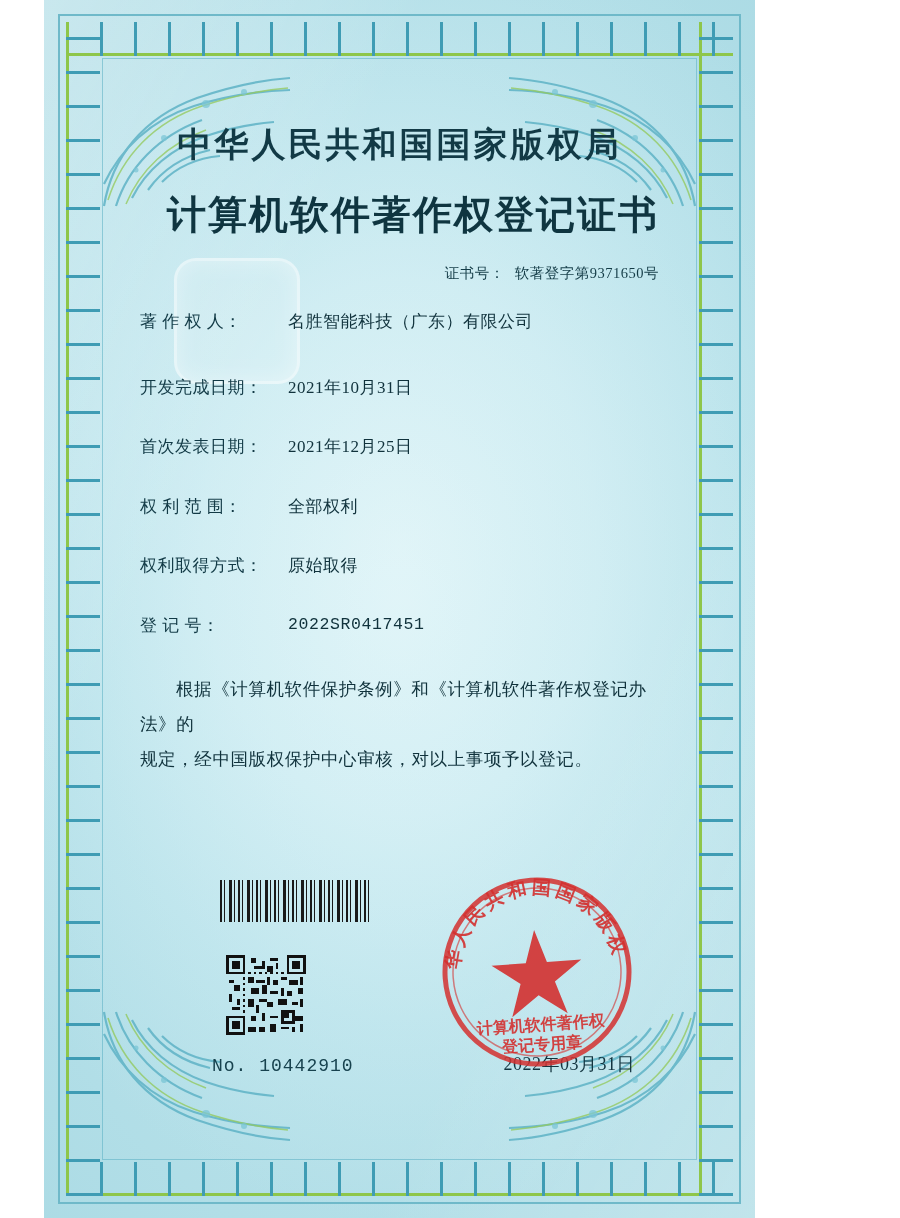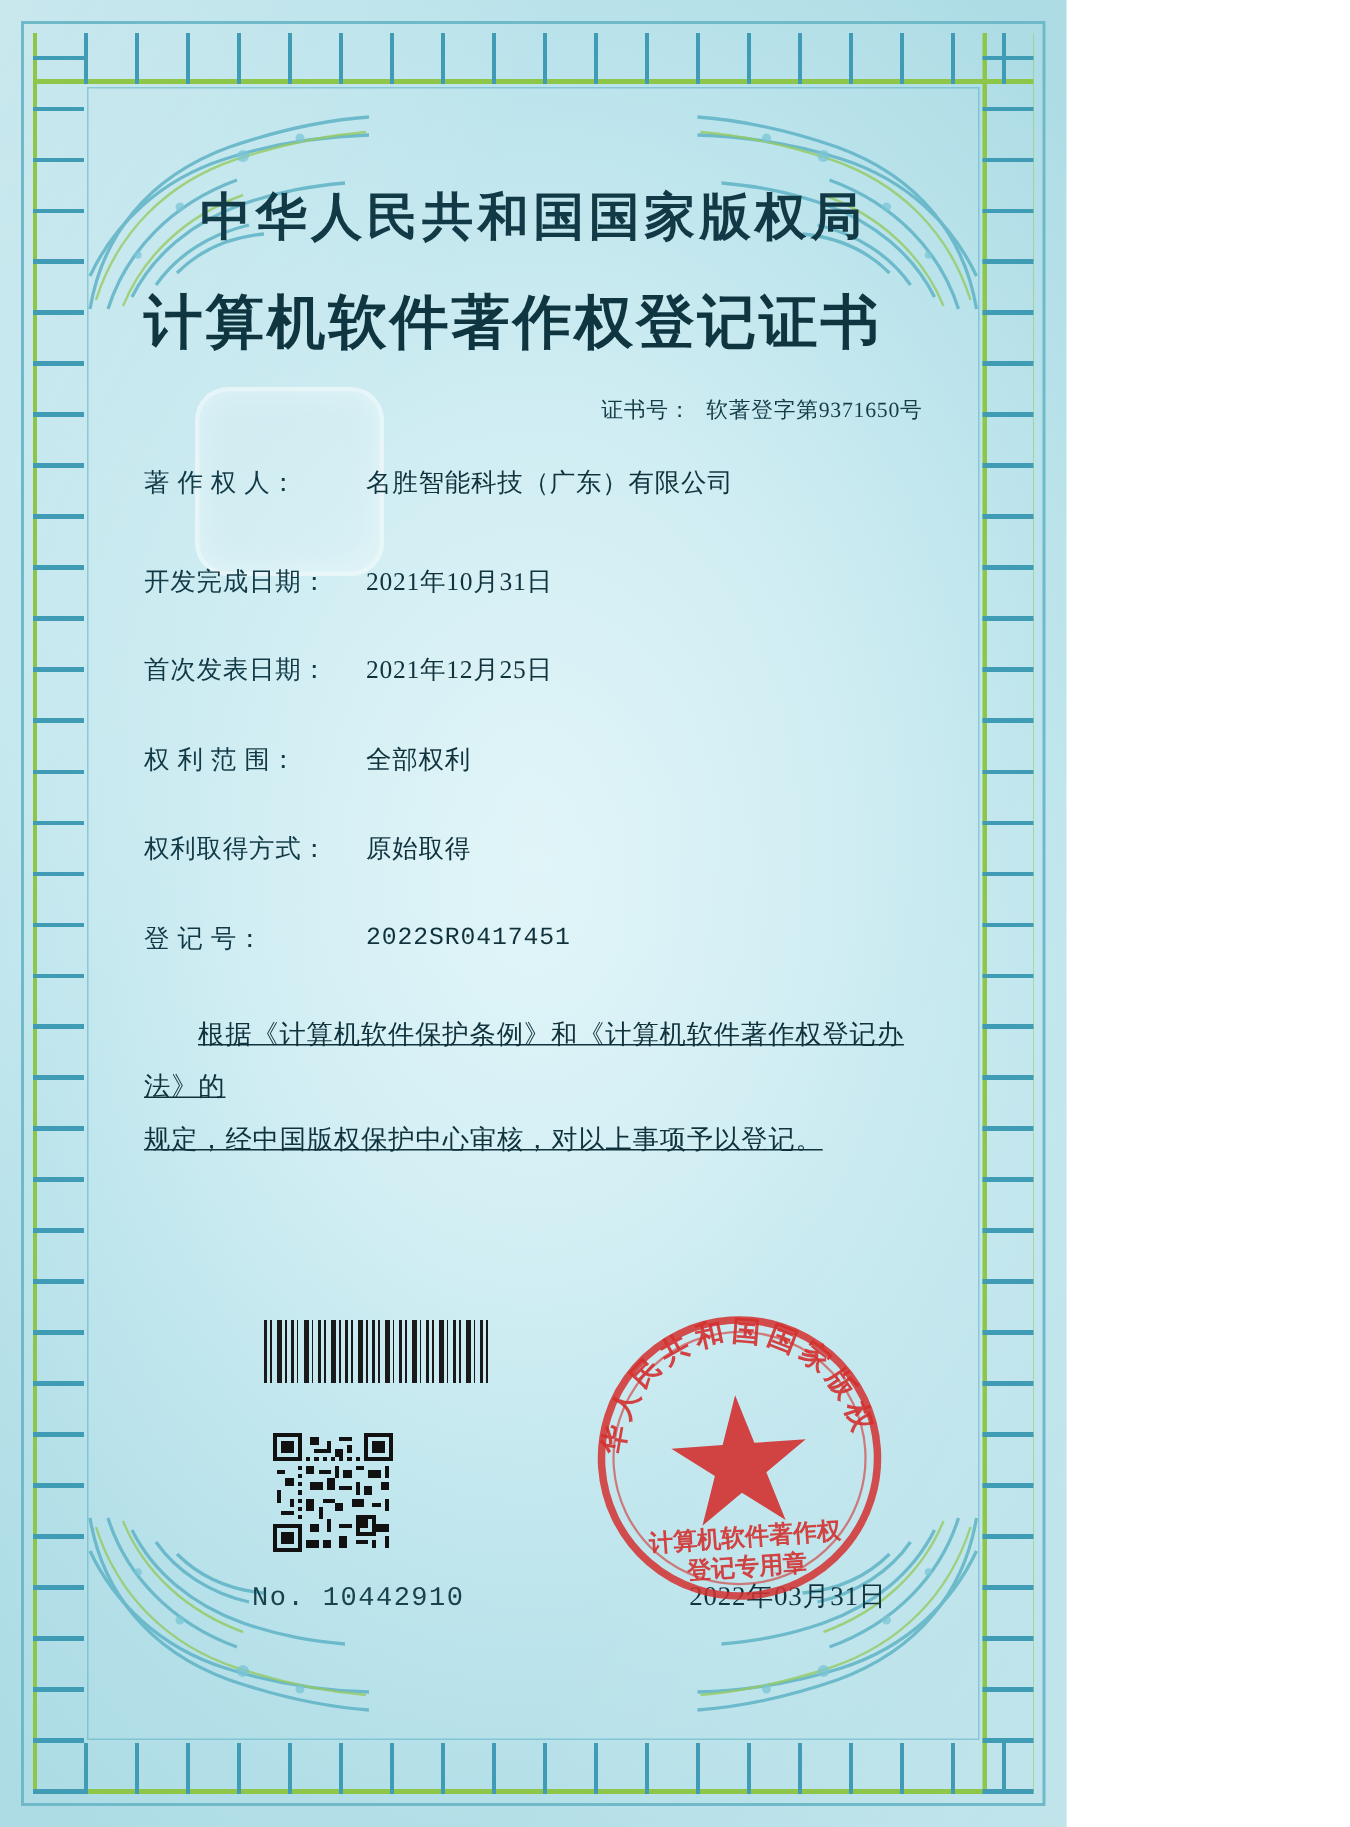--- a/index.html
+++ b/index.html
@@ -11,20 +11,21 @@
     font-family: "Liberation Serif", "DejaVu Serif", serif;
   }
 
   .certificate {
     position: relative;
     width: 711px;
     height: 1218px;
     overflow: hidden;
     background:
       radial-gradient(ellipse 70% 55% at 50% 45%, #d8f2f6 0%, #cdeef4 40%, #bde7ef 70%, #b2e1ea 100%);
+    margin-left: 44px;
   }
 
   
   .paper-texture {
     position: absolute;
     inset: 0;
     background:
       linear-gradient(115deg, rgba(255,255,255,0.35) 0%, rgba(255,255,255,0) 30%, rgba(255,255,255,0) 70%, rgba(255,255,255,0.25) 100%),
       radial-gradient(ellipse 90% 80% at 50% 50%, rgba(255,255,255,0.25) 0%, rgba(120,180,195,0.18) 100%);
     pointer-events: none;
@@ -116,21 +117,21 @@
     text-align: center;
     font-size: 34px;
     letter-spacing: 3px;
     font-weight: 700;
     color: #123a46;
     font-family: "DejaVu Serif", "Liberation Serif", serif;
   }
 
   .doc-title {
     margin-top: 20px;
-    text-align: left;
+    text-align: right;
     font-size: 39px;
     letter-spacing: 2px;
     font-weight: 700;
     color: #0f3540;
     font-family: "DejaVu Serif", "Liberation Serif", serif;
   }
 
   .cert-no-line {
     margin-top: 22px;
     text-align: right;
@@ -179,21 +180,21 @@
   .row-spaced { margin-bottom: 34px; }
   .row-gap-lg { margin-bottom: 40px; }
 
   .statement {
     margin-top: 34px;
     font-size: 17.5px;
     color: #10323c;
     line-height: 2.0;
     letter-spacing: 0.6px;
   }
-  .statement p { margin: 0; text-decoration: underline; }
+  .statement p { margin: 0; }
   .statement .indent { text-indent: 36px; }
 
   
   .barcode {
     position: absolute;
     left: 176px;
     top: 880px;
     width: 150px;
     height: 42px;
     background-image: repeating-linear-gradient(90deg,

